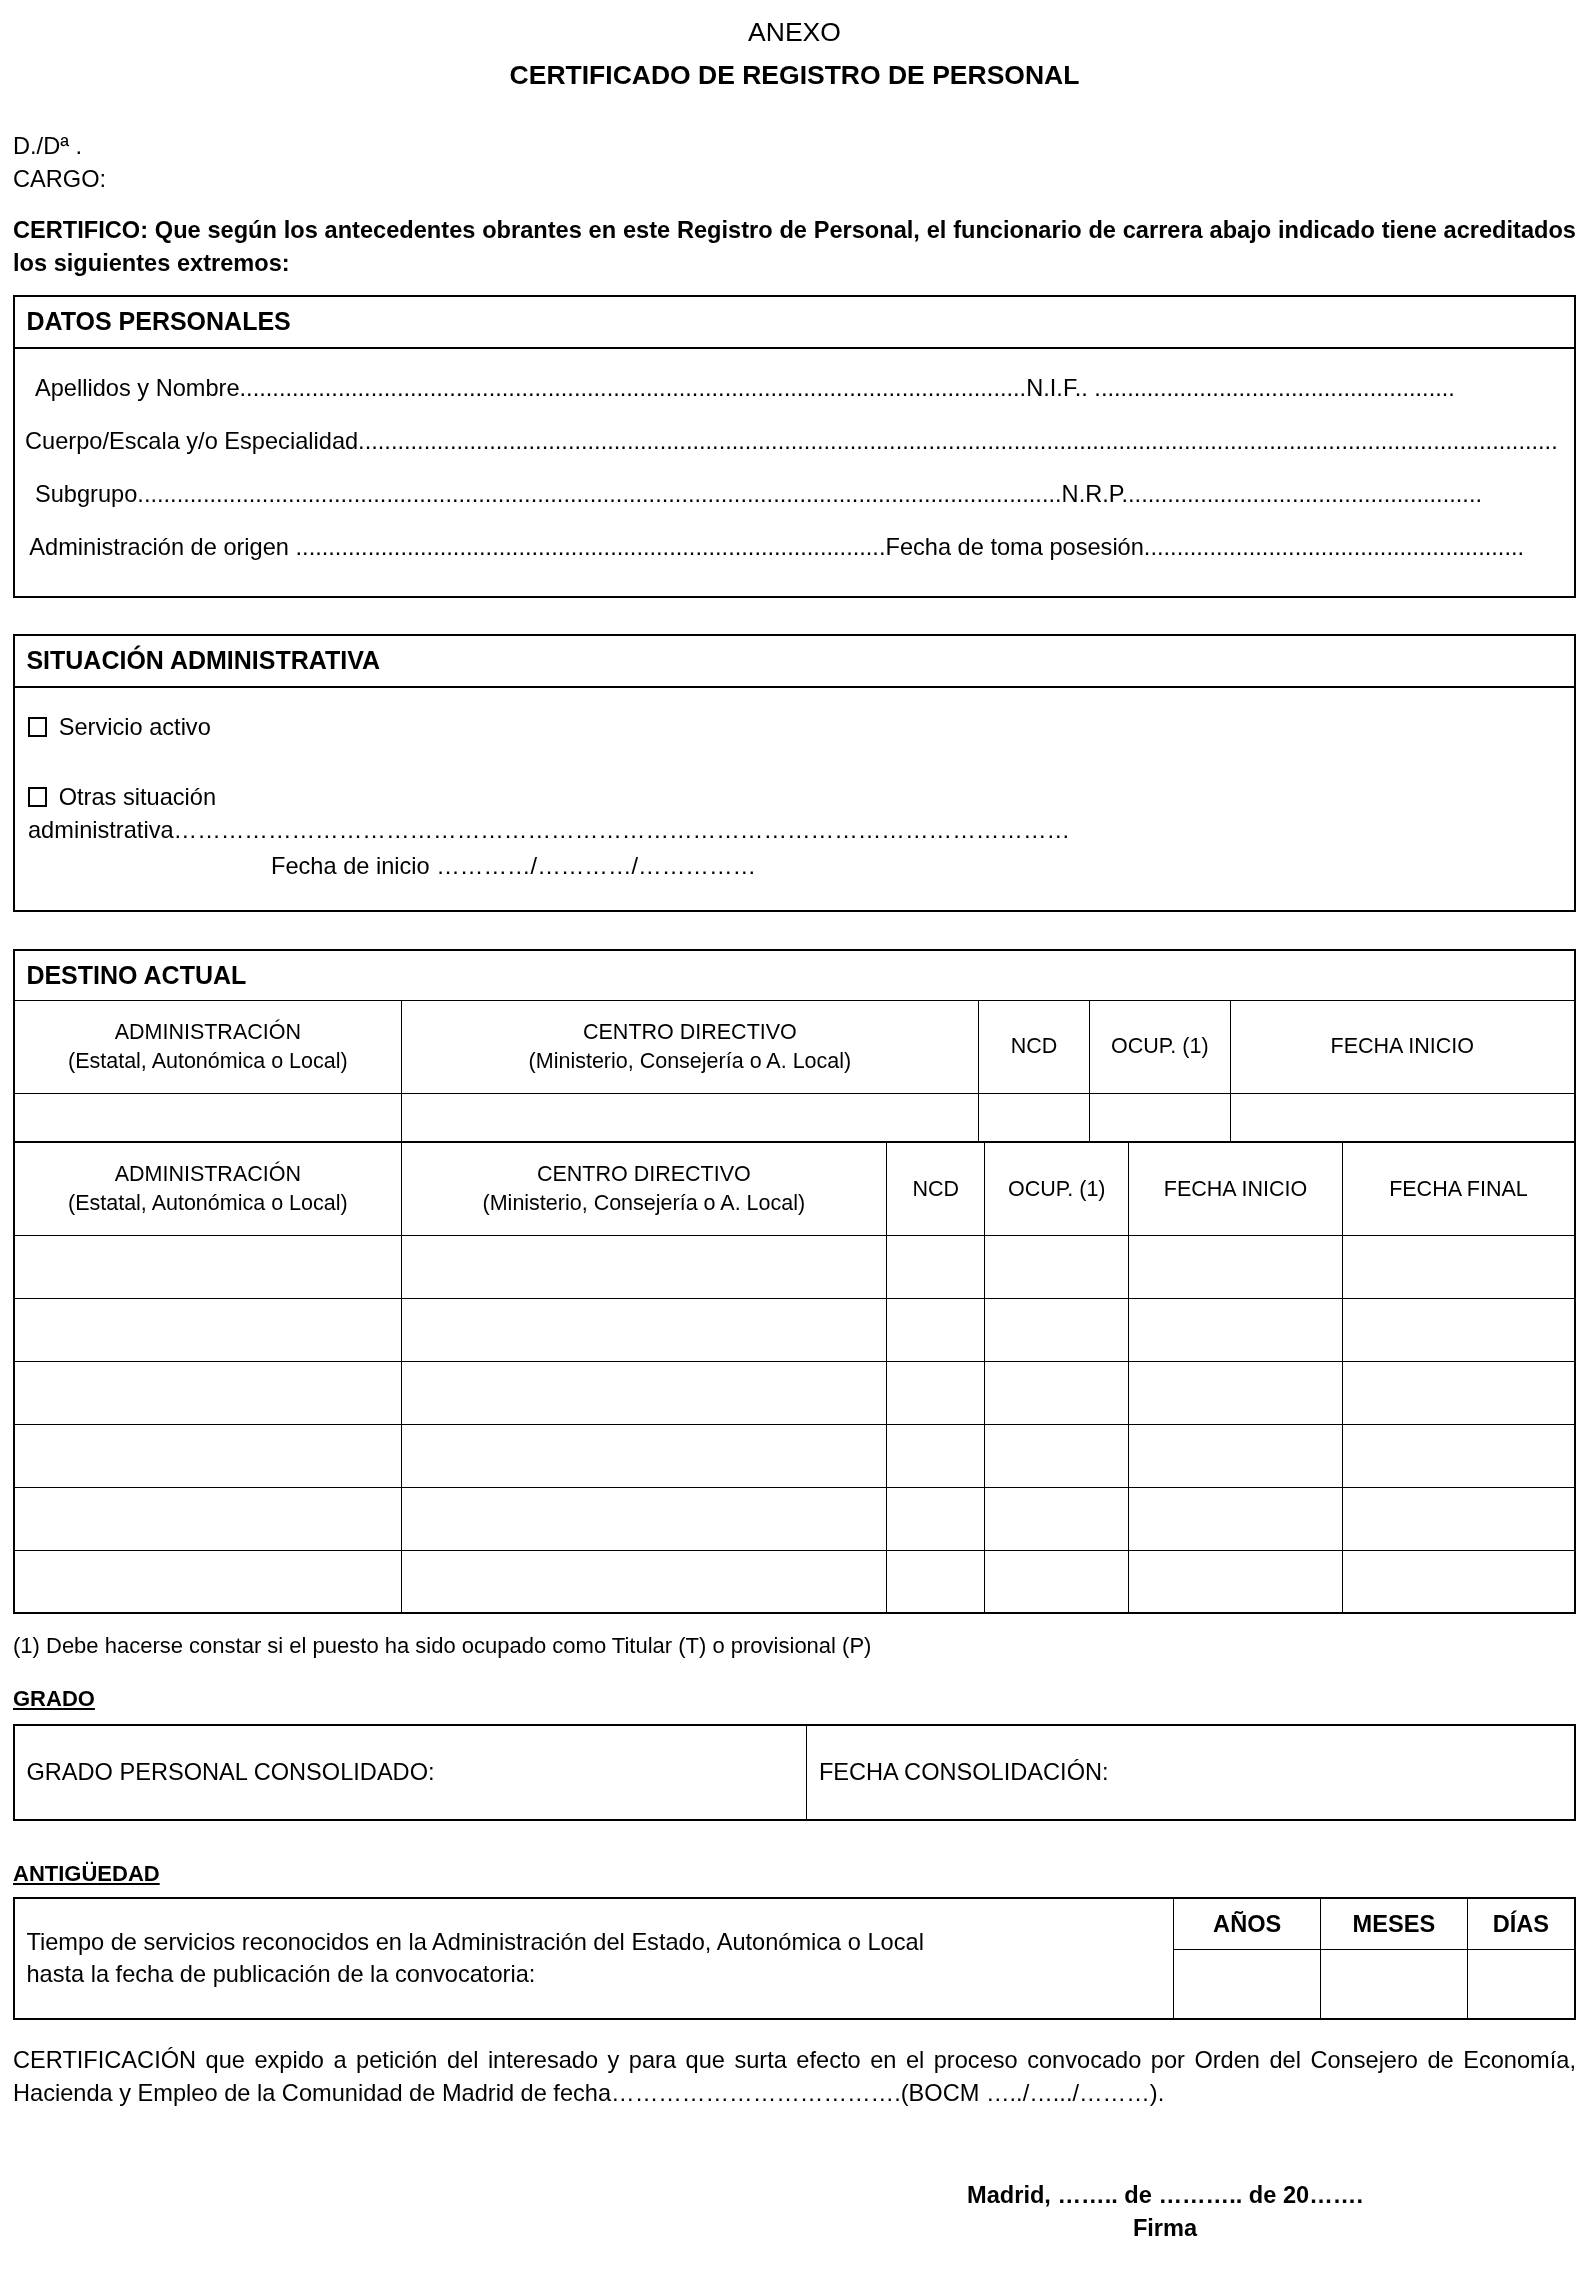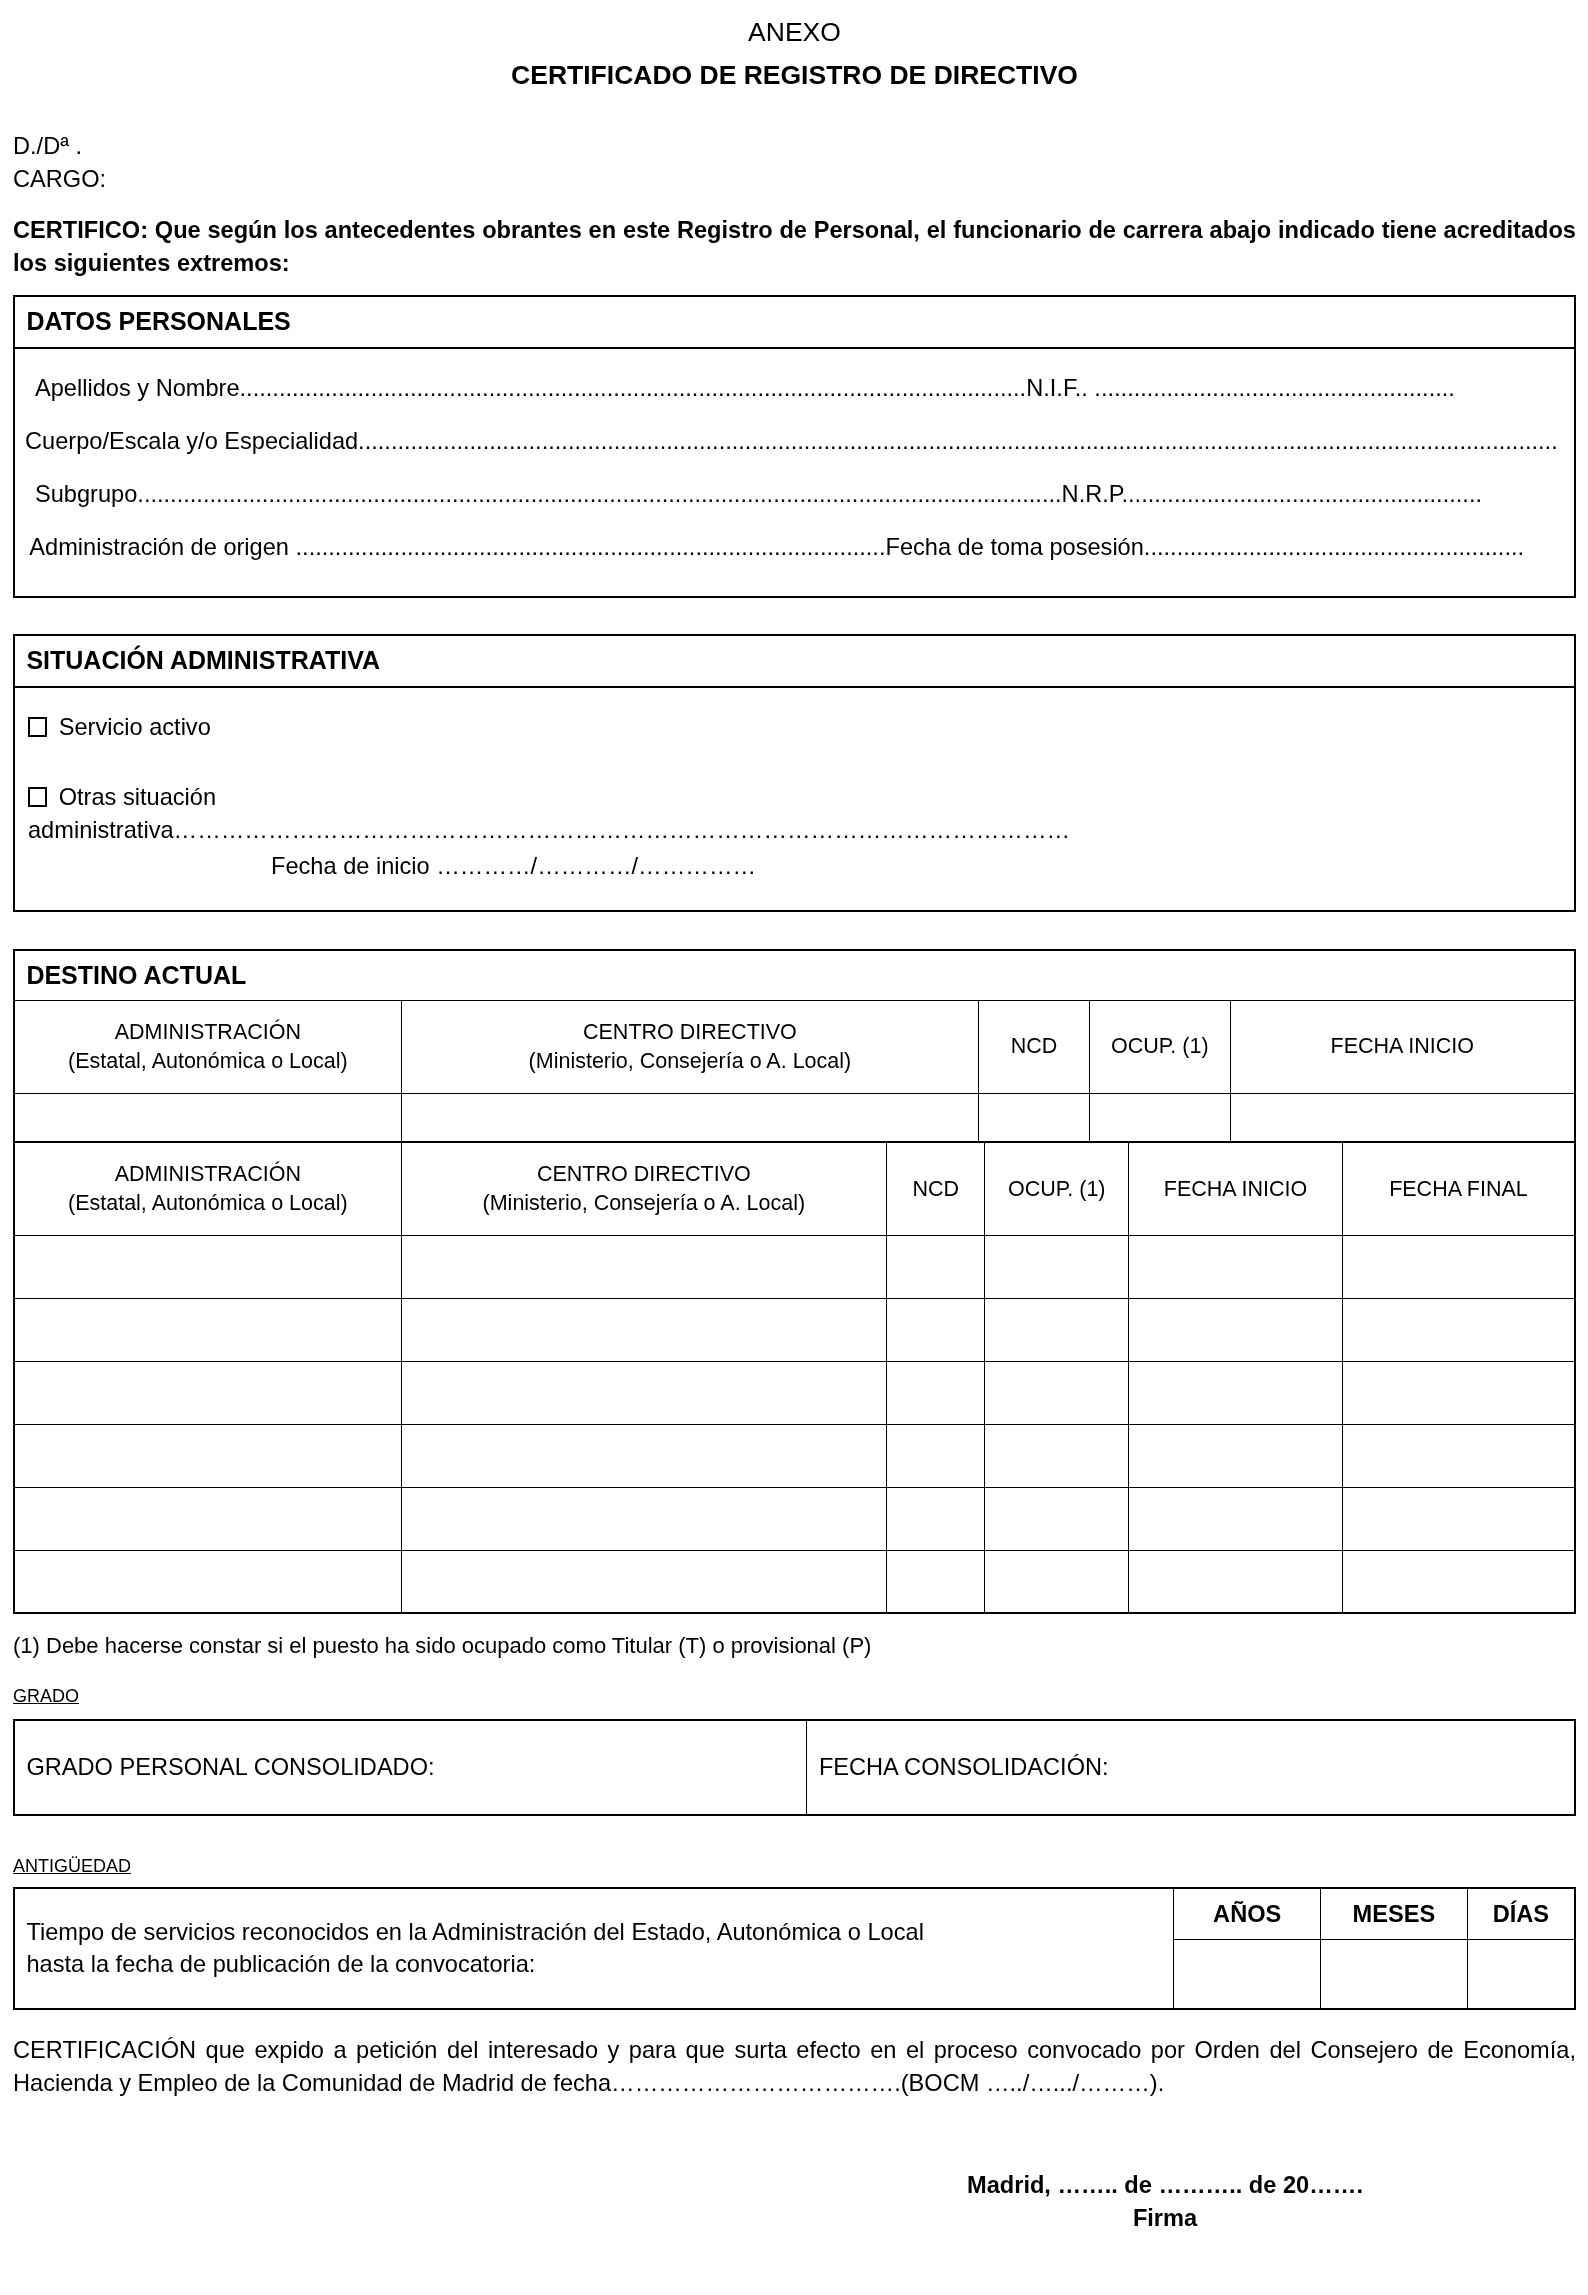--- a/index.html
+++ b/index.html
@@ -46,21 +46,21 @@
     font-size:21.5px; line-height:29px;
     white-space:pre-line; padding:7.2px 4.3px; height:93px;
   }
   tr.empty-sm td { height:49px; }
   tr.empty td { height:63px; }
   .tbl-destino { margin-top:37px;border-radius:27px; }
   .tbl-destinos { margin-top:-2.1px; }
 
   .footnote { margin-top:17px; font-size:22px; line-height:29px; }
 
-  .sec-heading { margin-top:26px; font-weight:400; font-size:18px; text-decoration:underline; }
+  .sec-heading { margin-top:26px; font-weight:700; font-size:22px; text-decoration:underline; }
   .sec-heading-ant { margin-top:40px; }
 
   .tbl-grado { margin-top:11.4px; }
   .tbl-grado td { height:95px; vertical-align:middle; padding:5.7px 11.4px; }
 
   .tbl-ant { margin-top:10px; }
   .tbl-ant td { vertical-align:middle; }
   .ant-left { padding:5.7px 11.4px; line-height:32px; white-space:pre-line; }
   tr.ant-hdr td.ant-col { font-weight:700; text-align:center; height:52px; }
   tr.ant-row td { height:69px; }
@@ -68,21 +68,21 @@
   .certificacion { margin-top:24px; line-height:33px; text-align:justify; }
 
   .signature { margin-top:69px; width:544px; margin-left:880px; text-align:center; font-weight:700; line-height:33px; }
 </style>
 </head>
 <body>
 
 <div class="page">
 
   <div class="center t1">ANEXO</div>
-  <div class="center t2">CERTIFICADO DE REGISTRO DE DIRECTIVO</div>
+  <div class="center t2">CERTIFICADO DE REGISTRO DE PERSONAL</div>
 
   <div class="dda">D./Dª .</div>
   <div class="cargo">CARGO:</div>
 
   <p class="certifico">CERTIFICO: Que según los antecedentes obrantes en este Registro de Personal, el funcionario de carrera abajo indicado tiene acreditados los siguientes extremos:</p>
 
   <section class="box box-datos">
     <div class="box-title">DATOS PERSONALES</div>
     <div class="datos-body">
       <div class="dotline ind14"><span>Apellidos  y Nombre........................................................................................................................</span><span>N.I.F.. .......................................................</span></div>

